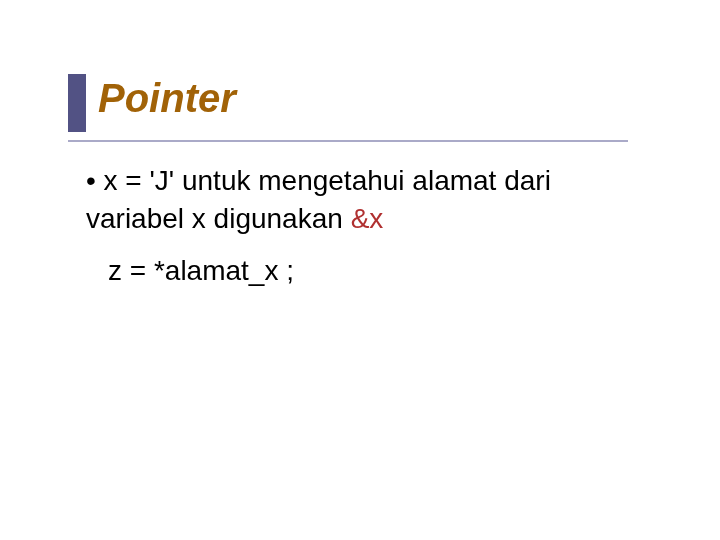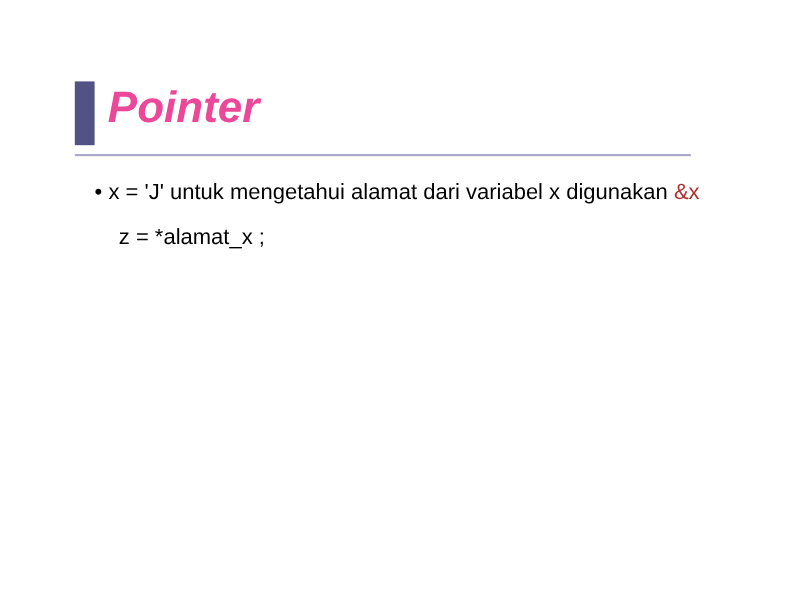--- a/index.html
+++ b/index.html
@@ -31,37 +31,37 @@
     height: 58px;
     background: #525284;
   }
   .title-text {
     position: absolute;
     top: 2px;
     left: 30px;
     font-size: 40px;
     font-weight: bold;
     font-style: italic;
-    color: #ec4899;
+    color: #a16207;
     white-space: nowrap;
   }
   .title-underline {
     position: absolute;
     top: 140px;
     left: 68px;
     width: 560px;
     height: 2px;
     background: #aaaac8;
   }
   .body {
     position: absolute;
     top: 162px;
     left: 86px;
     width: 560px;
-    font-size: 20px;
+    font-size: 28px;
     line-height: 1.35;
   }
   .para {
     margin-bottom: 14px;
   }
   .indent {
     padding-left: 22px;
   }
   .amp {
     color: #b03030;

